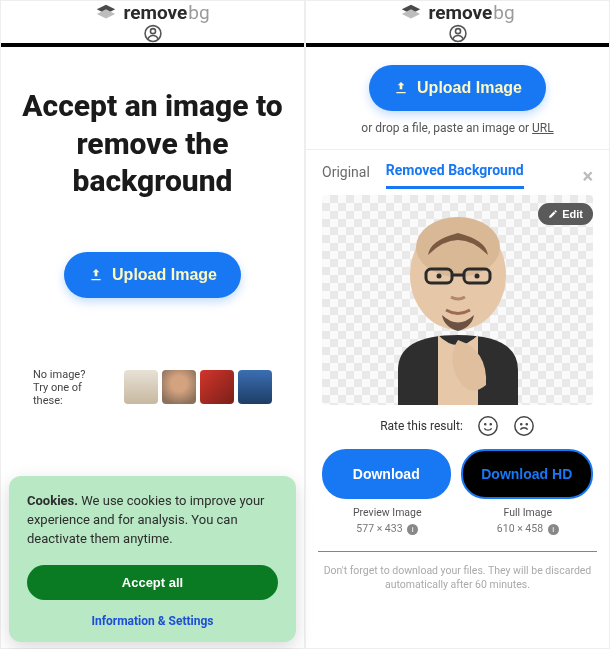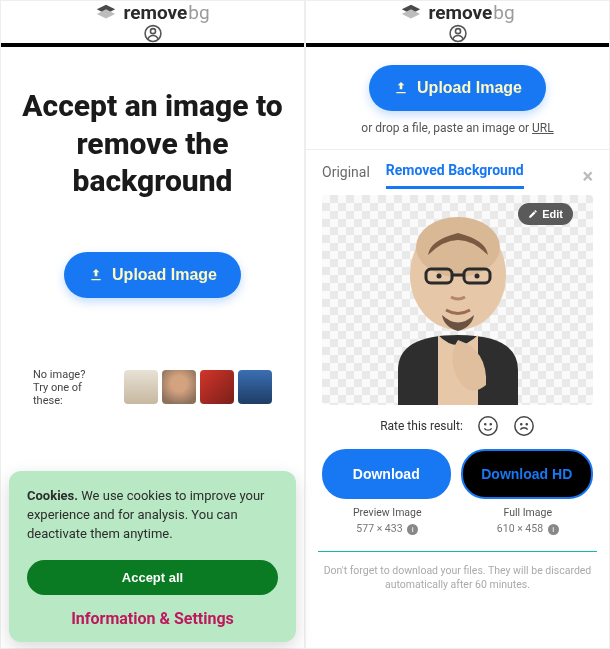--- a/index.html
+++ b/index.html
@@ -94,23 +94,23 @@
     border-radius: 20px;
     padding: 10px 0;
     font-weight: 700;
     font-size: 13px;
     margin-top: 16px;
     cursor: pointer;
   }
   .info-link {
     display: block;
     text-align: center;
-    color: #be185d;
+    color: #1d4ed8;
     font-weight: 700;
-    font-size: 16px;
+    font-size: 12px;
     margin-top: 14px;
     cursor: pointer;
   }
   
   .right-top {
     display: flex; flex-direction: column; align-items: center;
     padding: 18px 12px 14px;
     border-bottom: 1px solid #eee;
   }
   .drop-text { font-size: 12px; color: #555; margin-top: 10px; }
@@ -133,21 +133,21 @@
       linear-gradient(45deg,#e9e9e9 25%,transparent 25%),
       linear-gradient(-45deg,#e9e9e9 25%,transparent 25%),
       linear-gradient(45deg,transparent 75%,#e9e9e9 75%),
       linear-gradient(-45deg,transparent 75%,#e9e9e9 75%);
     background-size: 16px 16px;
     background-position: 0 0,0 8px,8px -8px,-8px 0;
     background-color: #fafafa;
     overflow: hidden;
   }
   .edit-btn {
-    position: absolute; top: 8px; right: 20px;
+    position: absolute; top: 8px; right: 0;
     background: #5a5a5a; color: #fff;
     border: none; border-radius: 14px;
     font-size: 11px; font-weight: 600;
     padding: 5px 10px; display: inline-flex; align-items: center; gap: 4px;
     cursor: pointer;
   }
   .person {
     position: absolute;
     left: 50%; bottom: 0;
     transform: translateX(-50%);

